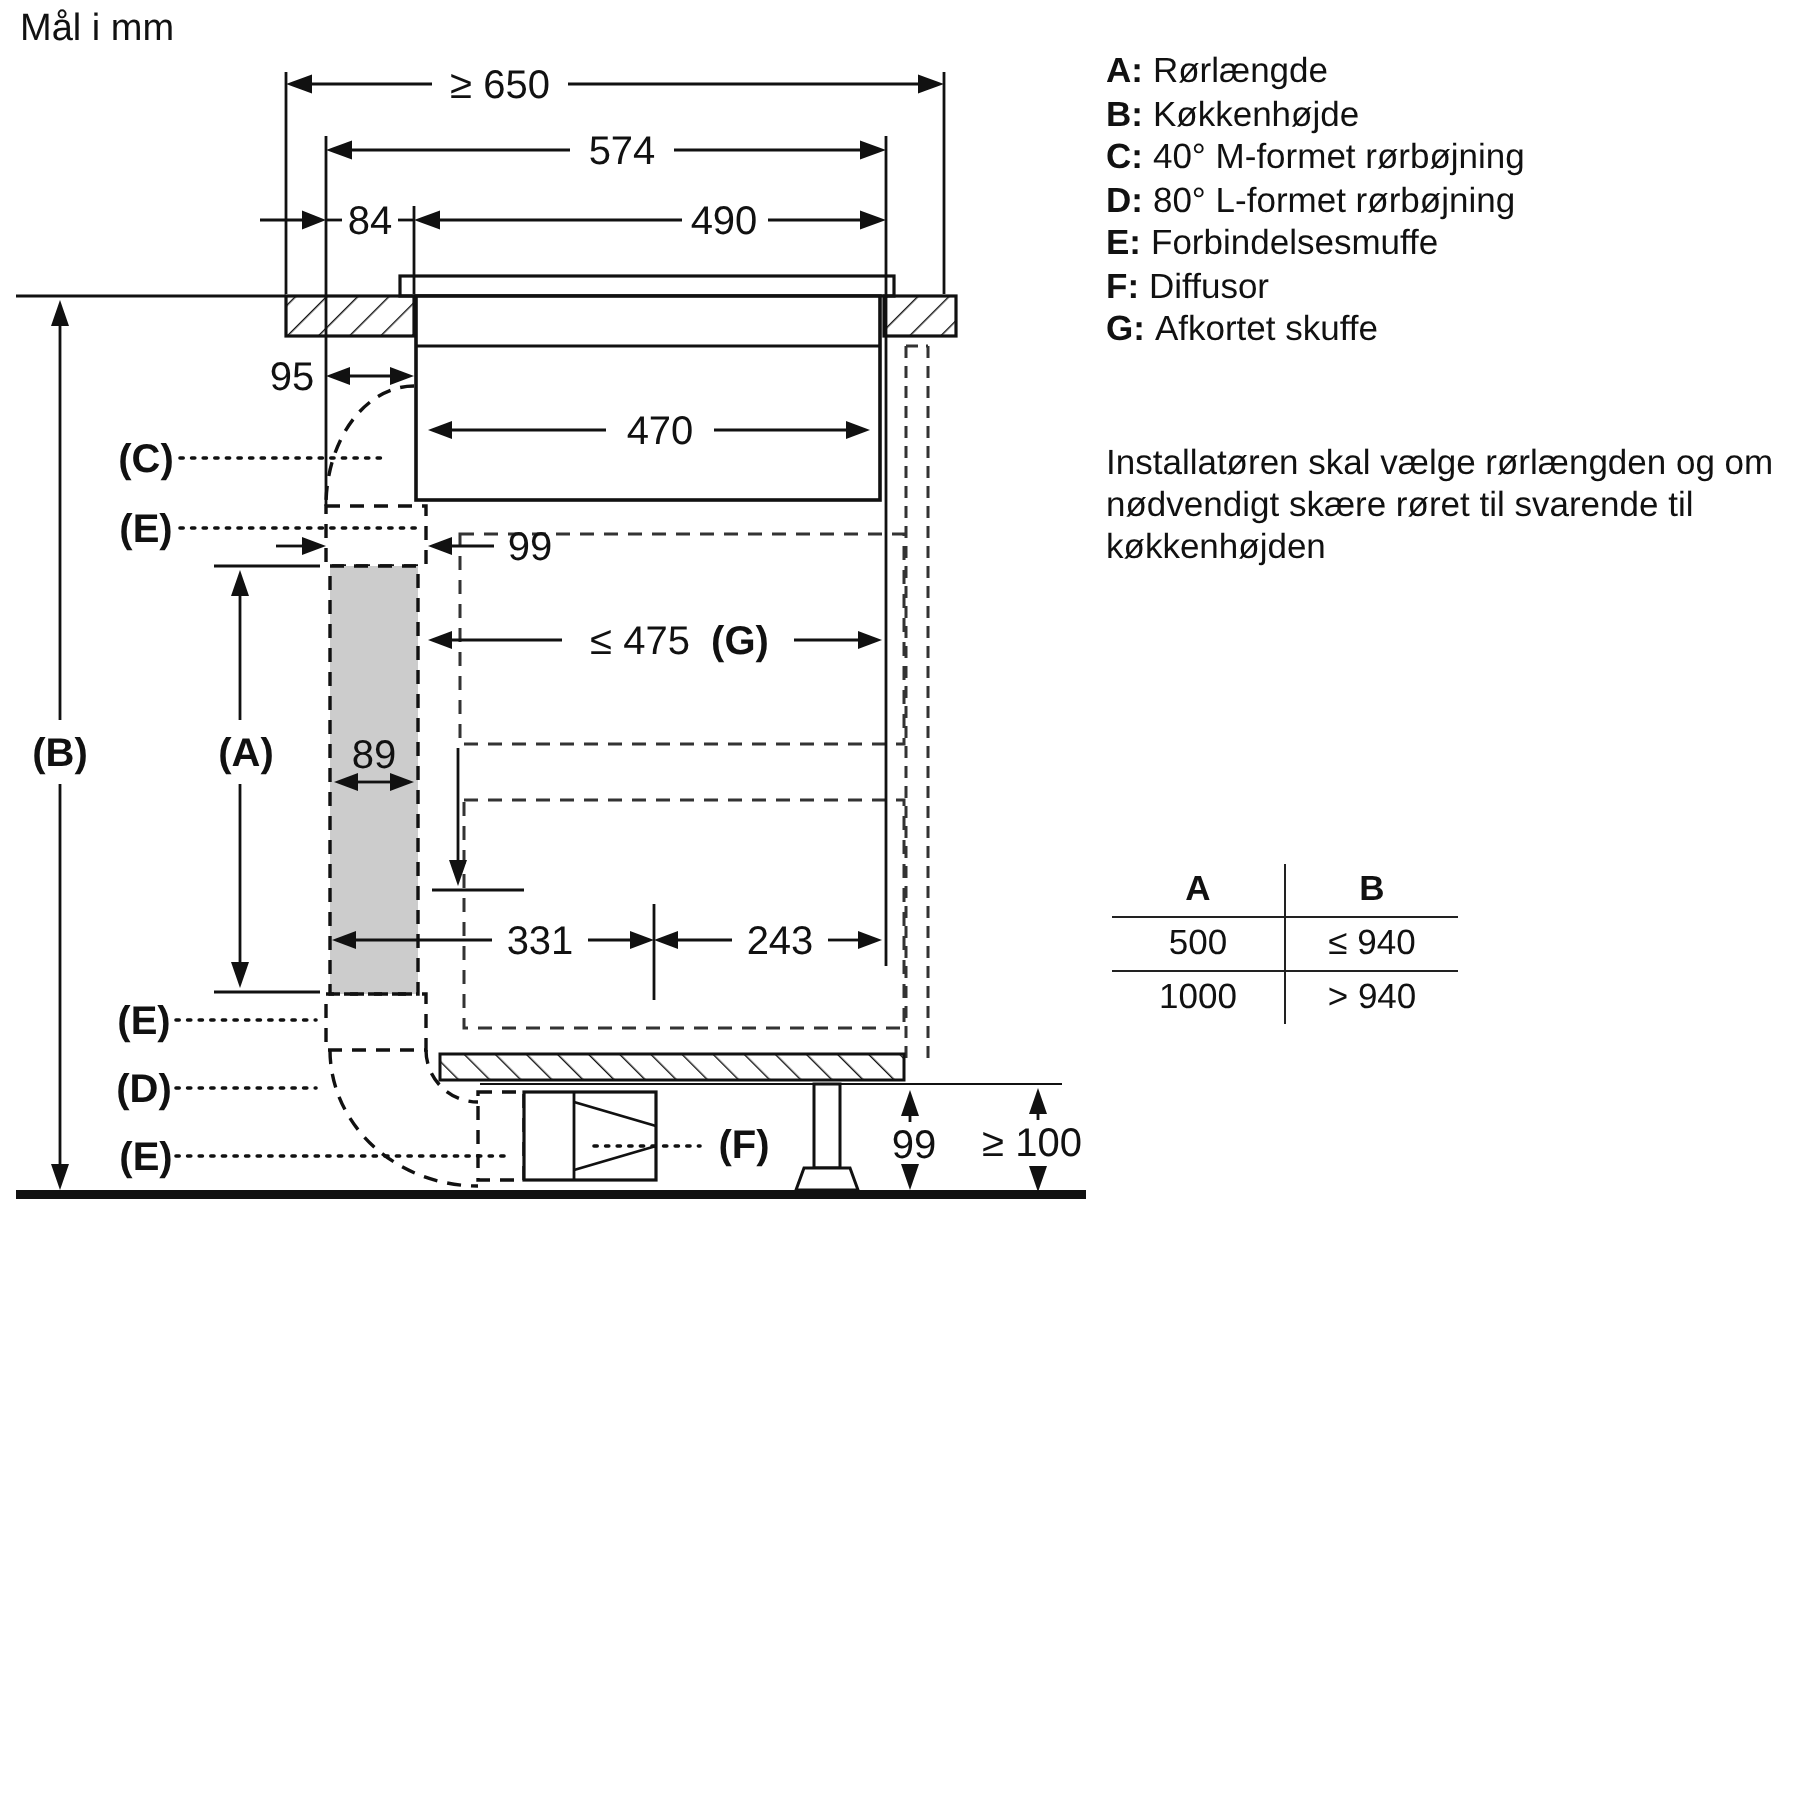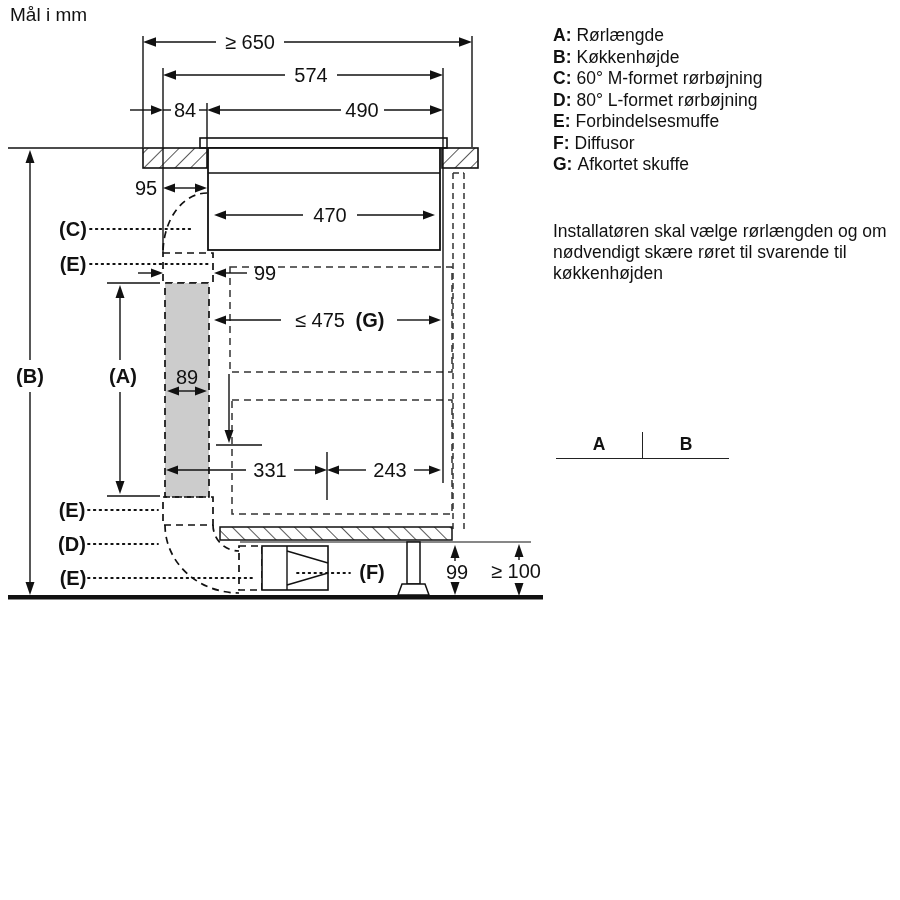--- a/index.html
+++ b/index.html
@@ -247,33 +247,41 @@
       <text class="lbl" x="72" y="517">(E)</text>
       <text class="lbl" x="72" y="551">(D)</text>
       <text class="lbl" x="73" y="585">(E)</text>
       <text class="lbl" x="372" y="579">(F)</text>
     </g>
   </svg>
 
   <div class="legend">
     <div class="legend-item"><span class="legend-key">A:</span><span>Rørlængde</span></div>
     <div class="legend-item"><span class="legend-key">B:</span><span>Køkkenhøjde</span></div>
-    <div class="legend-item"><span class="legend-key">C:</span><span>60° M-formet rørbøjning</span></div>
+    <div class="legend-item"><span class="legend-key">C:</span><span>40° M-formet rørbøjning</span></div>
     <div class="legend-item"><span class="legend-key">D:</span><span>80° L-formet rørbøjning</span></div>
     <div class="legend-item"><span class="legend-key">E:</span><span>Forbindelsesmuffe</span></div>
     <div class="legend-item"><span class="legend-key">F:</span><span>Diffusor</span></div>
     <div class="legend-item"><span class="legend-key">G:</span><span>Afkortet skuffe</span></div>
   </div>
 
   <p class="note">Installatøren skal vælge rørlængden og om nødvendigt skære røret til svarende til køkkenhøjden</p>
 
   <table class="spec-table">
     <thead>
       <tr>
         <th>A</th>
         <th>B</th>
       </tr>
     </thead>
     <tbody>
+      <tr>
+        <td>500</td>
+        <td>≤ 940</td>
+      </tr>
+      <tr>
+        <td>1000</td>
+        <td>&gt; 940</td>
+      </tr>
     </tbody>
   </table>
 
 </div>
 
 </body></html>

